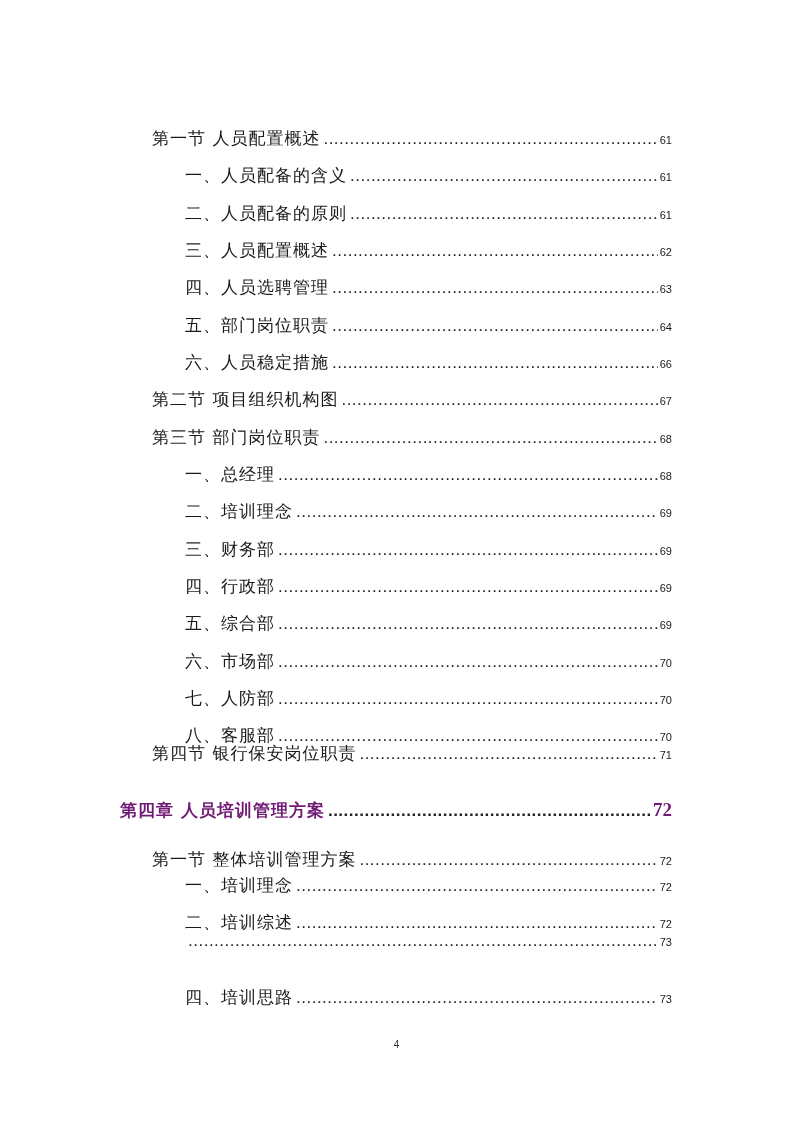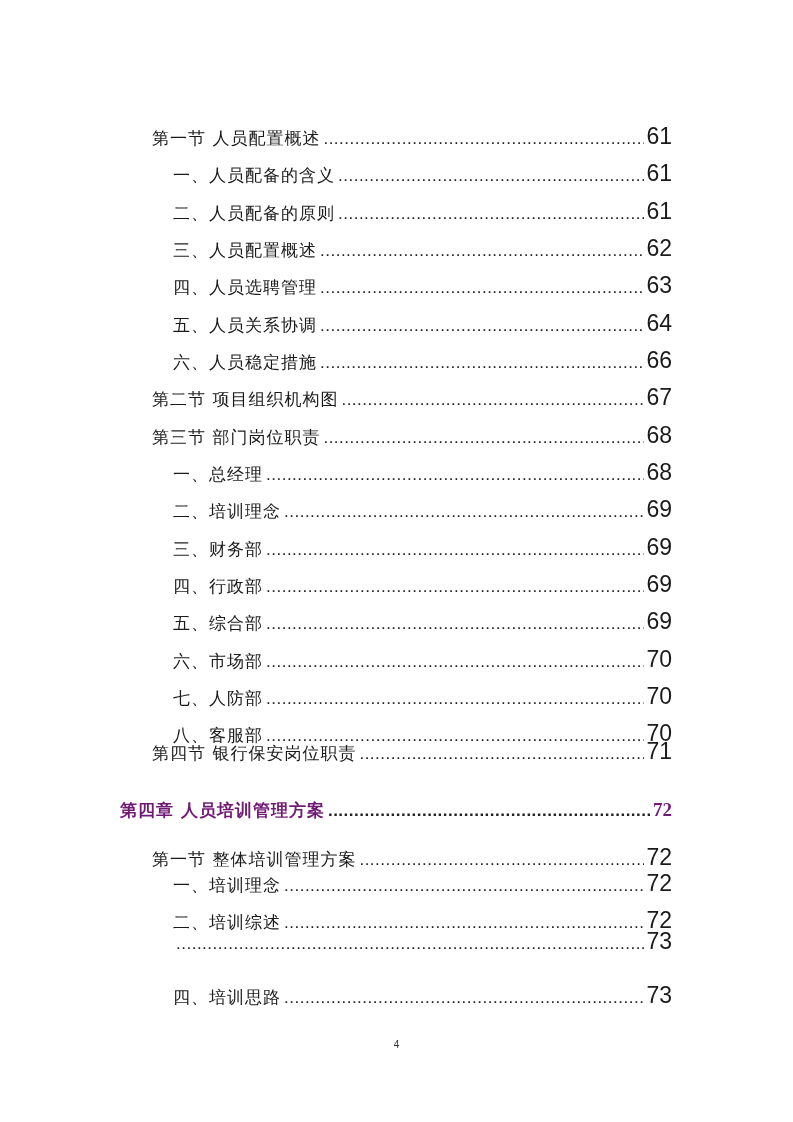--- a/index.html
+++ b/index.html
@@ -26,41 +26,41 @@
       display: flex;
       align-items: baseline;
       height: 30px;
       line-height: 30px;
       font-size: 17px;
       right: 121px;
       white-space: nowrap;
     }
     .toc-row.lvl1 { left: 120px; font-weight: bold; color: #701a75; }
     .toc-row.lvl2 { left: 152px; }
-    .toc-row.lvl3 { left: 173px; }
+    .toc-row.lvl3 { left: 185px; }
     .toc-title {
       flex: 0 0 auto;
       letter-spacing: 1px;
       margin-top: 18px;
     }
     .toc-leader {
       flex: 1 1 auto;
       overflow: hidden;
       margin: 0 2px 0 3px;
       font-family: "Liberation Sans", sans-serif;
       letter-spacing: 0.5px;
       color: #222;
     }
     .toc-leader::before {
       content: "........................................................................................................................................................................................................";
     }
     .toc-page {
       flex: 0 0 auto;
       font-family: "Liberation Sans", sans-serif;
-      font-size: 23px;
+      font-size: 11px;
     }
     .lvl1 .toc-page { font-family: "Liberation Serif", serif; font-size: 19px; }
     .page-number {
       position: absolute;
       top: 1039px;
       left: 0;
       width: 793px;
       text-align: center;
       font-family: "Liberation Sans", sans-serif;
       font-size: 10px;
@@ -90,21 +90,21 @@
     <span class="toc-title">三、人员配置概述</span>
     <span class="toc-leader"></span>
     <span class="toc-page">62</span>
   </div>
   <div class="toc-row lvl3" style="top:154px">
     <span class="toc-title">四、人员选聘管理</span>
     <span class="toc-leader"></span>
     <span class="toc-page">63</span>
   </div>
   <div class="toc-row lvl3" style="top:192px">
-    <span class="toc-title">五、人员关系协调</span>
+    <span class="toc-title">五、部门岗位职责</span>
     <span class="toc-leader"></span>
     <span class="toc-page">64</span>
   </div>
   <div class="toc-row lvl3" style="top:229px">
     <span class="toc-title">六、人员稳定措施</span>
     <span class="toc-leader"></span>
     <span class="toc-page">66</span>
   </div>
   <div class="toc-row lvl2" style="top:266px">
     <span class="toc-title">第二节  项目组织机构图</span>

